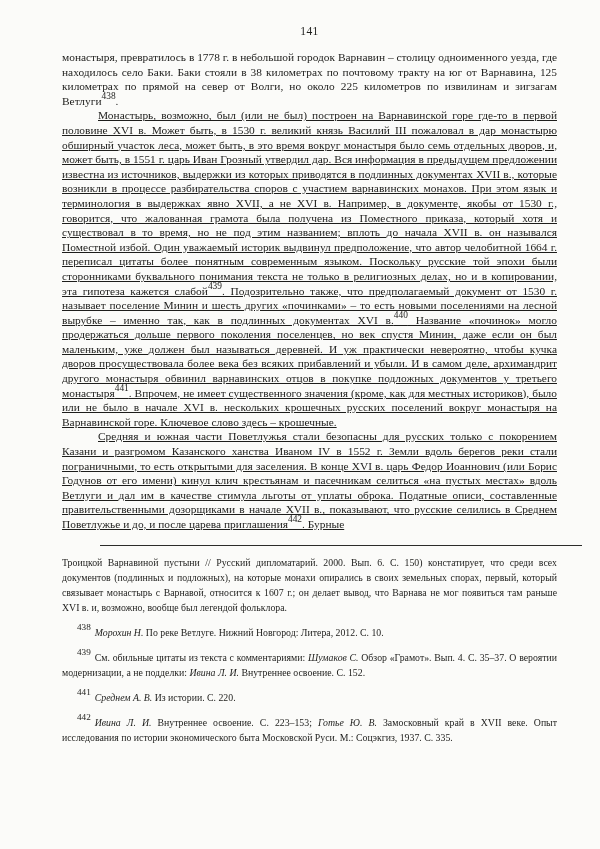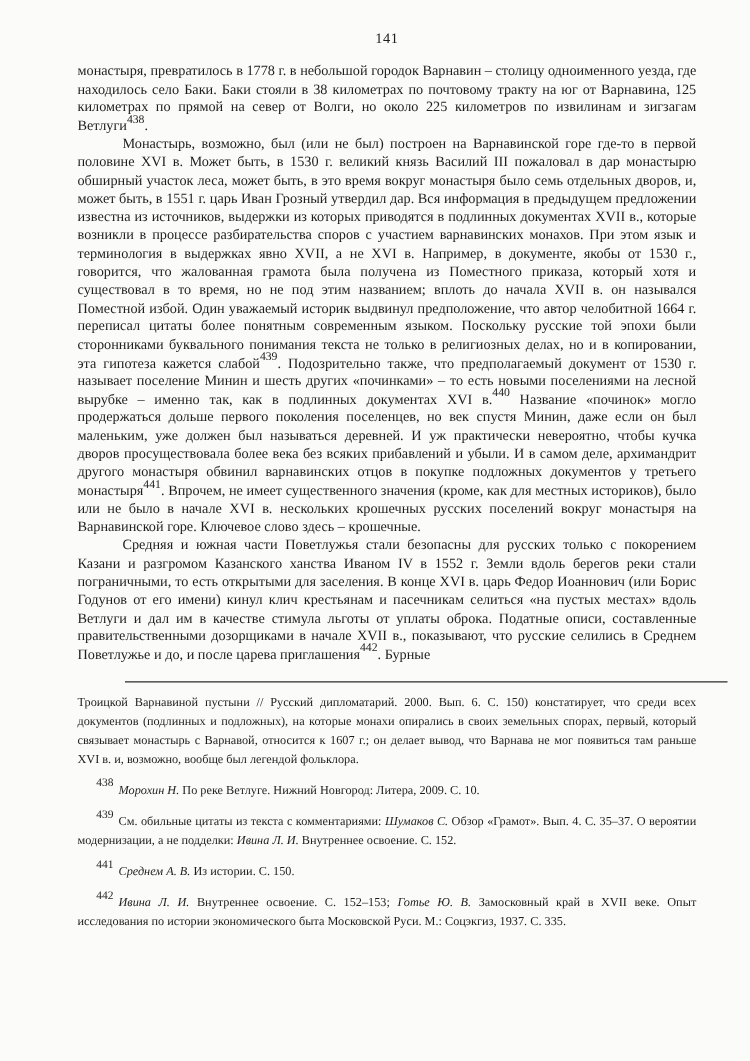--- a/index.html
+++ b/index.html
@@ -20,21 +20,21 @@
     font-size:11.5px;
     letter-spacing:.4px;
     margin:0 0 13px 0;
   }
   .main-text{
     font-size:11.4px;
     line-height:14.6px;
     text-align:justify;
   }
   .main-text p.para{margin:0;}
-  .main-text p.para.indent{text-indent:36px;}
+  .main-text p.para.indent{text-indent:36px;text-decoration:underline;}
   sup.ref{
     font-size:9.4px;
     line-height:0;
     position:relative;
     top:-1px;
     vertical-align:super;
   }
   .fn-sep{
     border:none;
     border-top:1.4px solid #2c2c2a;
@@ -73,18 +73,18 @@
   <div class="main-text" id="main-text">
       <p class="para"><span>монастыря, превратилось в 1778 г. в небольшой городок Варнавин – столицу одноименного уезда, где находилось село Баки. Баки стояли в 38 километрах по почтовому тракту на юг от Варнавина, 125 километрах по прямой на север от Волги, но около 225 километров по извилинам и зигзагам Ветлуги</span><sup class="ref">438</sup><span>.</span></p>
       <p class="para indent"><span>Монастырь, возможно, был (или не был) построен на Варнавинской горе где-то в первой половине XVI в. Может быть, в 1530 г. великий князь Василий III пожаловал в дар монастырю обширный участок леса, может быть, в это время вокруг монастыря было семь отдельных дворов, и, может быть, в 1551 г. царь Иван Грозный утвердил дар. Вся информация в предыдущем предложении известна из источников, выдержки из которых приводятся в подлинных документах XVII в., которые возникли в процессе разбирательства споров с участием варнавинских монахов. При этом язык и терминология в выдержках явно XVII, а не XVI в. Например, в документе, якобы от 1530 г., говорится, что жалованная грамота была получена из Поместного приказа, который хотя и существовал в то время, но не под этим названием; вплоть до начала XVII в. он назывался Поместной избой. Один уважаемый историк выдвинул предположение, что автор челобитной 1664 г. переписал цитаты более понятным современным языком. Поскольку русские той эпохи были сторонниками буквального понимания текста не только в религиозных делах, но и в копировании, эта гипотеза кажется слабой</span><sup class="ref">439</sup><span>. Подозрительно также, что предполагаемый документ от 1530 г. называет поселение Минин и шесть других «починками» – то есть новыми поселениями на лесной вырубке – именно так, как в подлинных документах XVI в.</span><sup class="ref">440</sup><span> Название «починок» могло продержаться дольше первого поколения поселенцев, но век спустя Минин, даже если он был маленьким, уже должен был называться деревней. И уж практически невероятно, чтобы кучка дворов просуществовала более века без всяких прибавлений и убыли. И в самом деле, архимандрит другого монастыря обвинил варнавинских отцов в покупке подложных документов у третьего монастыря</span><sup class="ref">441</sup><span>. Впрочем, не имеет существенного значения (кроме, как для местных историков), было или не было в начале XVI в. нескольких крошечных русских поселений вокруг монастыря на Варнавинской горе. Ключевое слово здесь – крошечные.</span></p>
       <p class="para indent"><span>Средняя и южная части Поветлужья стали безопасны для русских только с покорением Казани и разгромом Казанского ханства Иваном IV в 1552 г. Земли вдоль берегов реки стали пограничными, то есть открытыми для заселения. В конце XVI в. царь Федор Иоаннович (или Борис Годунов от его имени) кинул клич крестьянам и пасечникам селиться «на пустых местах» вдоль Ветлуги и дал им в качестве стимула льготы от уплаты оброка. Податные описи, составленные правительственными дозорщиками в начале XVII в., показывают, что русские селились в Среднем Поветлужье и до, и после царева приглашения</span><sup class="ref">442</sup><span>. Бурные</span></p>
     </div>
 
   <hr class="fn-sep">
 
   <div class="footnotes" id="footnotes">
     <p class="footnote cont" id="fn-cont"><span>Троицкой Варнавиной пустыни // Русский дипломатарий. 2000. Вып. 6. С. 150) констатирует, что среди всех документов (подлинных и подложных), на которые монахи опирались в своих земельных спорах, первый, который связывает монастырь с Варнавой, относится к 1607 г.; он делает вывод, что Варнава не мог появиться там раньше XVI в. и, возможно, вообще был легендой фольклора.</span></p>
-  <p class="footnote"><sup class="fn-num">438</sup><i>Морохин Н.</i><span> По реке Ветлуге. Нижний Новгород: Литера, 2009. С. 10.</span></p>
+  <p class="footnote"><sup class="fn-num">438</sup><i>Морохин Н.</i><span> По реке Ветлуге. Нижний Новгород: Литера, 2012. С. 10.</span></p>
       <p class="footnote"><sup class="fn-num">439</sup><span>См. обильные цитаты из текста с комментариями: </span><i>Шумаков С.</i><span> Обзор «Грамот». Вып. 4. С. 35–37. О вероятии модернизации, а не подделки: </span><i>Ивина Л. И.</i><span> Внутреннее освоение. С. 152.</span></p>
-      <p class="footnote"><sup class="fn-num">441</sup><i>Среднем А. В.</i><span> Из истории. С. 150.</span></p>
-      <p class="footnote"><sup class="fn-num">442</sup><i>Ивина Л. И.</i><span> Внутреннее освоение. С. 152–153; </span><i>Готье Ю. В.</i><span> Замосковный край в XVII веке. Опыт исследования по истории экономического быта Московской Руси. М.: Соцэкгиз, 1937. С. 335.</span></p>
+      <p class="footnote"><sup class="fn-num">441</sup><i>Среднем А. В.</i><span> Из истории. С. 220.</span></p>
+      <p class="footnote"><sup class="fn-num">442</sup><i>Ивина Л. И.</i><span> Внутреннее освоение. С. 223–153; </span><i>Готье Ю. В.</i><span> Замосковный край в XVII веке. Опыт исследования по истории экономического быта Московской Руси. М.: Соцэкгиз, 1937. С. 335.</span></p>
     </div>
 </div>
 
 </body></html>

